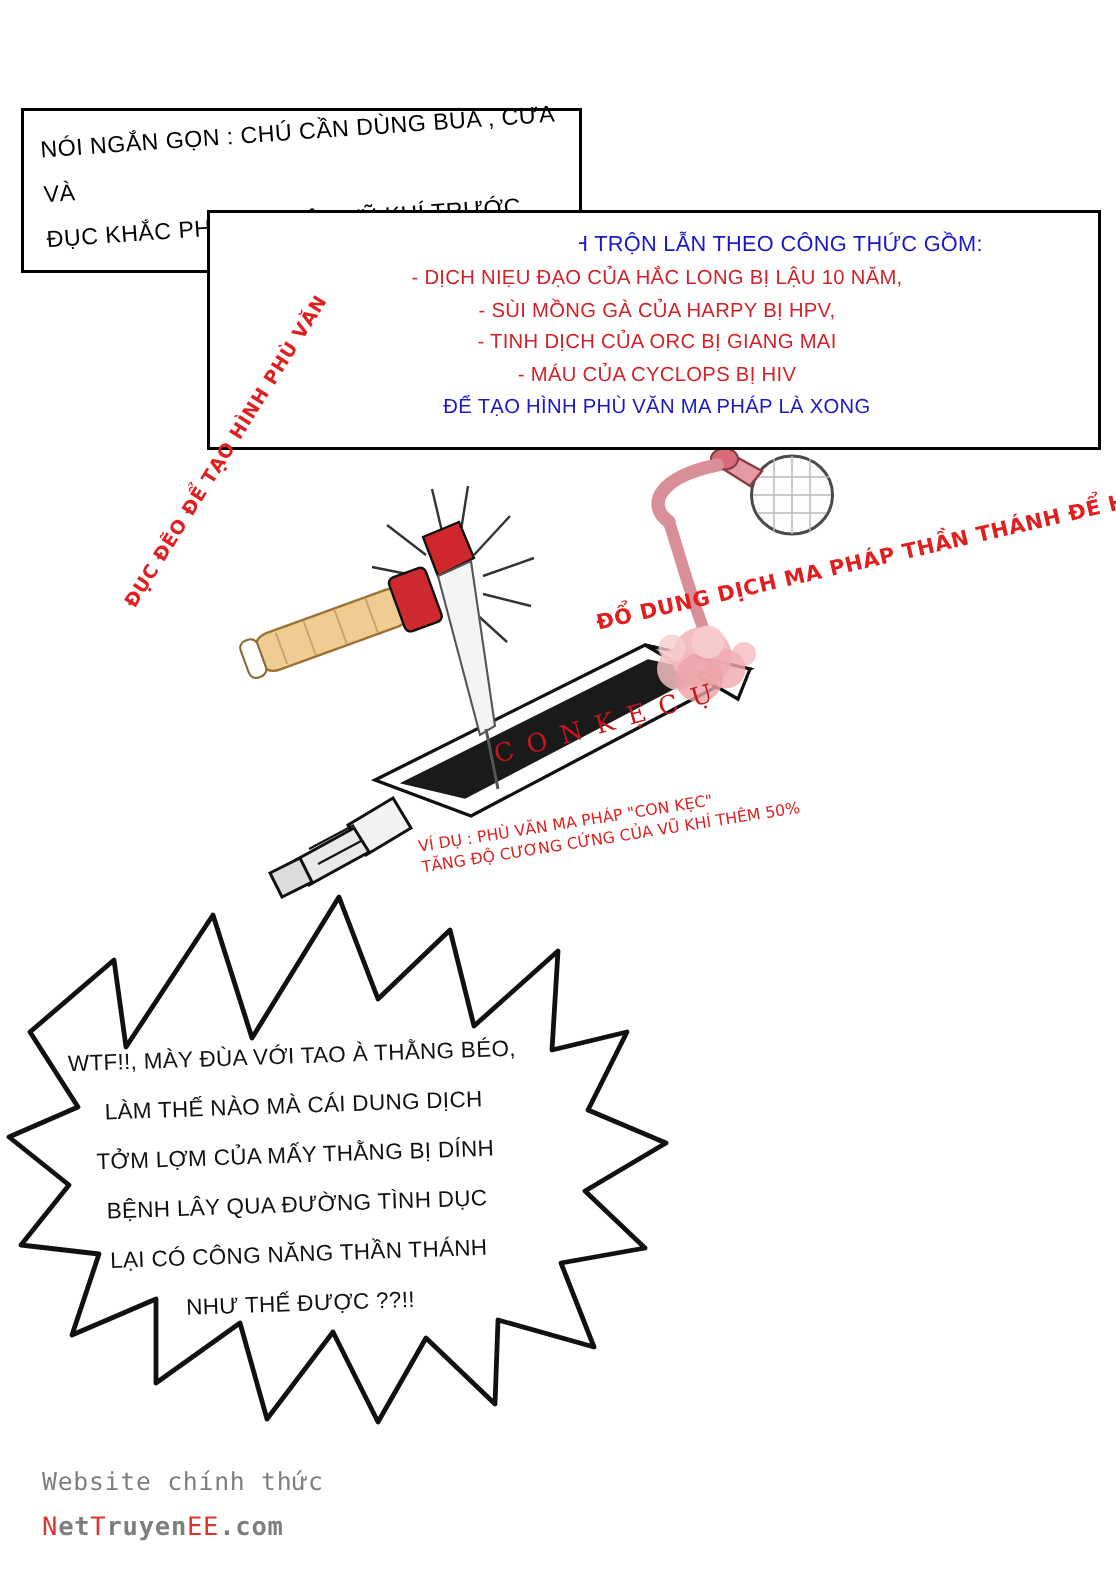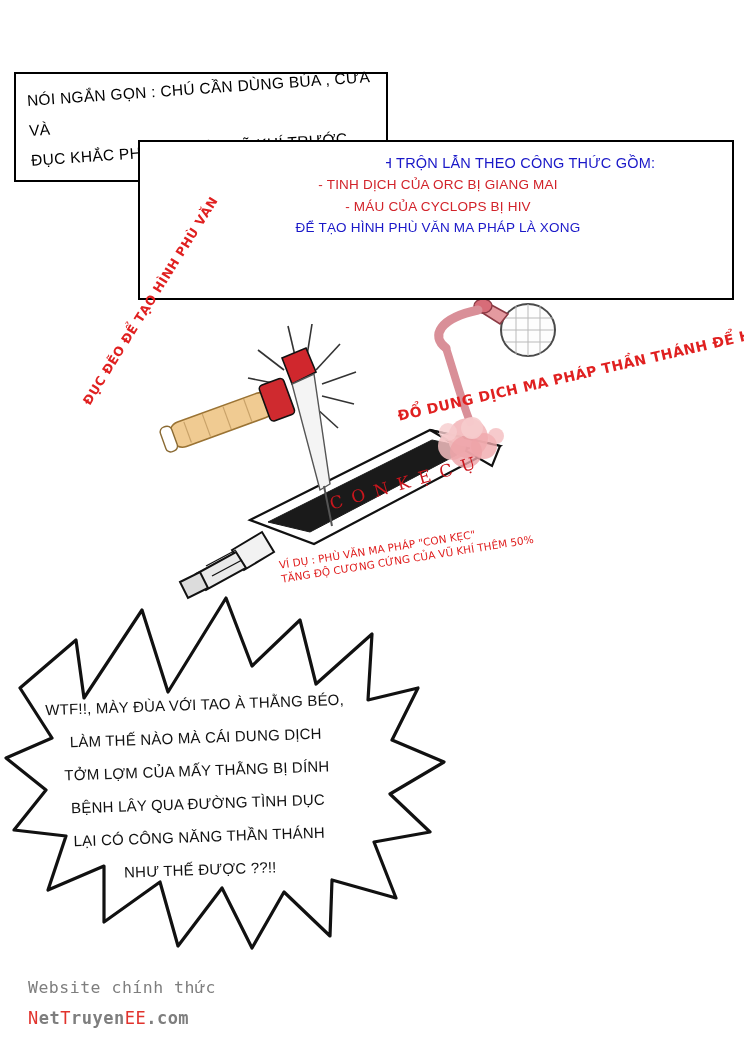--- a/index.html
+++ b/index.html
@@ -208,20 +208,22 @@
 <div class="page">
 
   <div class="box box1">
     <div class="txt">NÓI NGẮN GỌN : CHÚ CẦN DÙNG BÚA , CƯA VÀ
 ĐỤC KHẮC PHÙ VĂN LÊN VŨ KHÍ TRƯỚC</div>
   </div>
 
   <div class="box box2">
     <div class="lines">
       <div class="l-blue">SAU ĐÓ ĐỔ DUNG DỊCH TRỘN LẪN THEO CÔNG THỨC GỒM:</div>
+      <div class="l-red">- DỊCH NIỆU ĐẠO CỦA HẮC LONG BỊ LẬU 10 NĂM,</div>
+      <div class="l-red">- SÙI MỒNG GÀ CỦA HARPY BỊ HPV,</div>
       <div class="l-red">- TINH DỊCH CỦA ORC BỊ GIANG MAI</div>
       <div class="l-red">- MÁU CỦA CYCLOPS BỊ HIV</div>
       <div class="l-blue2">ĐỂ TẠO HÌNH PHÙ VĂN MA PHÁP LÀ XONG</div>
     </div>
   </div>
   <div class="joinpatch"></div>
 
   <svg class="art" viewBox="0 0 744 340">
 
     <g>

